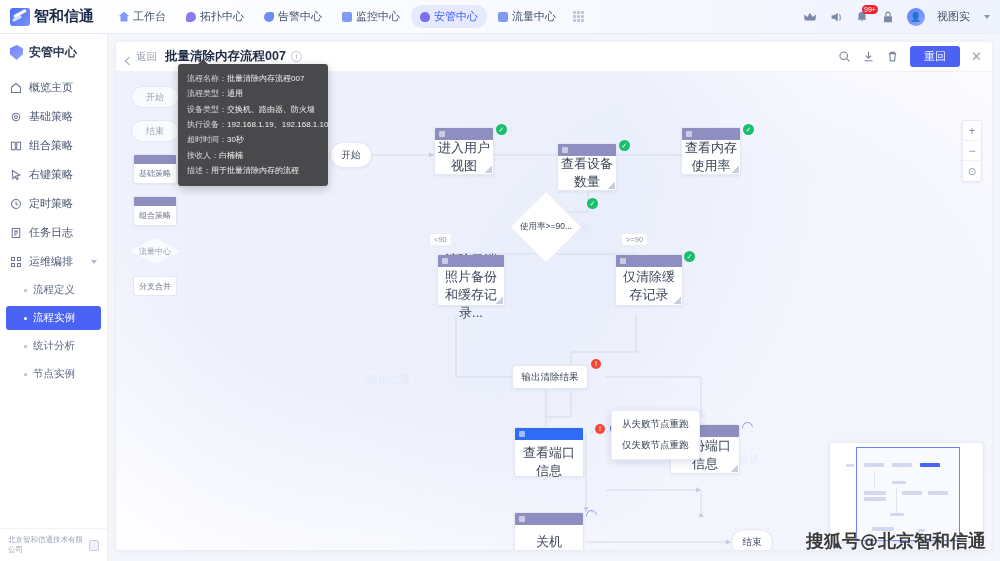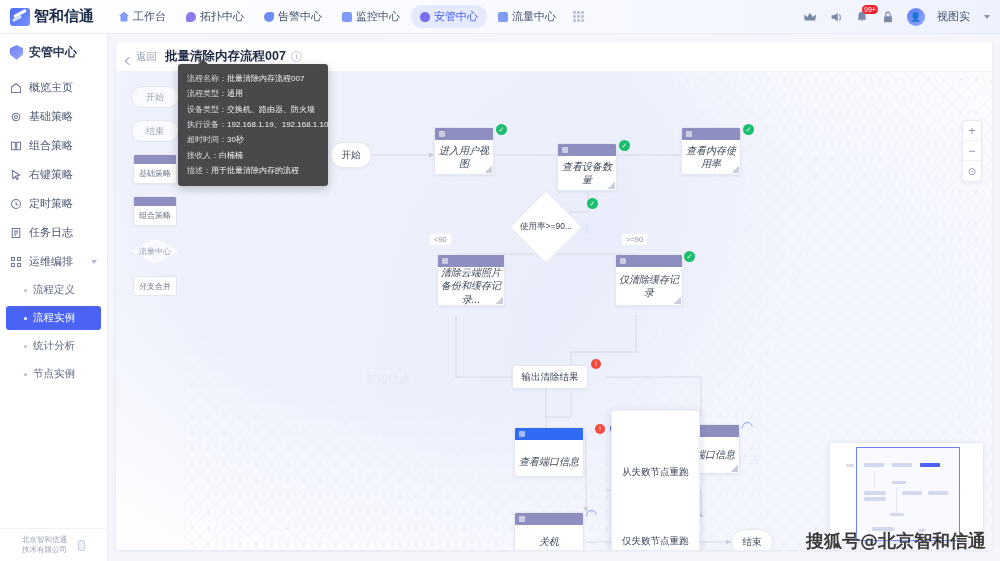--- a/index.html
+++ b/index.html
@@ -100,21 +100,21 @@
   }
   .sb-sub .dot{width:3px;height:3px;border-radius:50%;background:#b6bfd2;}
   .sb-sub.active{ background:#4a63f5; color:#fff; }
   .sb-sub.active .dot{background:#fff;}
   .sb-arrow{
     margin-left:auto; width:0;height:0;
     border-left:3px solid transparent;border-right:3px solid transparent;border-top:4px solid #b3bbcd;
   }
   .sb-footer{
     margin-top:auto; display:flex; align-items:center; gap:5px;
-    padding:6px 22px; font-size:7.5px; color:#9aa3b5; border-top:1px solid #f0f2f7;
+    padding:6px 8px; font-size:7.5px; color:#9aa3b5; border-top:1px solid #f0f2f7;
   }
   .sb-footer .sq{
     width:11px;height:11px;border:1px solid #c9d0df;border-radius:2px;margin-left:auto;
     background:#eef1f7;
   }
 
   
   #content{
     position:absolute; left:116px; top:42px; width:876px; height:508px;
     background:#fff; border-radius:4px; box-shadow:0 1px 4px rgba(30,50,110,.08);
@@ -200,21 +200,21 @@
     box-shadow:0 1px 3px rgba(40,60,120,.07); cursor:pointer;
   }
   .node .bar{
     height:12px;background:#8e8fc0;border-radius:1px 1px 0 0;position:relative;
     display:flex;align-items:center;padding-left:4px;
   }
   .node .bar .gico{width:6px;height:6px;border-radius:1px;background:rgba(255,255,255,.55);}
   .node.active .bar{background:#2f6bf5;}
   .node .body{
     display:flex;align-items:center;justify-content:center;text-align:center;
-    font-size:10px;color:#3c4657;line-height:1.35;padding:4px 3px;font-style:italic;
+    font-size:13px;color:#3c4657;line-height:1.35;padding:4px 3px;
   }
   .node .resize{
     position:absolute;right:1px;bottom:1px;width:7px;height:7px;
     background:linear-gradient(135deg,transparent 48%, #c9cede 50%, #c9cede 100%);
   }
   .term{
     position:absolute;background:#fff;border:1px solid #e6e8f0;border-radius:13px;
     display:flex;align-items:center;justify-content:center;font-size:9.5px;color:#3c4657;
     box-shadow:0 1px 3px rgba(40,60,120,.06); cursor:pointer;
   }
@@ -247,21 +247,21 @@
   .edge-lbl{
     position:absolute;background:#fff;border:1px solid #edeff5;border-radius:2px;
     font-size:7.5px;color:#8b94a8;padding:1px 4px;
   }
   
   #ctxmenu{
     position:absolute;background:#fff;border:1px solid #eceef4;border-radius:3px;
     box-shadow:0 2px 8px rgba(30,50,110,.16); padding:3px 0; z-index:22;
   }
   #ctxmenu div{
-    font-size:9.5px;color:#3c4657;padding:4px 10px;white-space:nowrap;cursor:pointer;margin-top:48px;
+    font-size:9.5px;color:#3c4657;padding:4px 10px;white-space:nowrap;cursor:pointer;
   }
 
   
   #minimap{
     position:absolute;right:8px;bottom:8px;width:155px;height:100px;
     background:#fff;border:1px solid #e8eaf1;border-radius:3px;
     box-shadow:0 1px 4px rgba(40,60,120,.1);
   }
   #mmview{
     position:absolute;left:26px;top:4px;width:104px;height:94px;
@@ -470,20 +470,40 @@
 <div id="content">
 
   <div id="cardhead">
     <div class="back-wrap">
       <span class="chev-l"></span>
       <span>返回</span>
     </div>
     <div id="flowtitle">批量清除内存流程007</div>
     <div class="info-dot">i</div>
 
+    <div id="headtools">
+      <span class="t-ic">
+        <svg viewBox="0 0 16 16">
+            <circle cx="7" cy="7" r="4.6"></circle>
+            <path d="M10.4 10.4L14 14"></path>
+          </svg>
+      </span>
+      <span class="t-ic">
+        <svg viewBox="0 0 16 16">
+            <path d="M8 2v8M4.8 7L8 10.2 11.2 7M3 13.2h10"></path>
+          </svg>
+      </span>
+      <span class="t-ic">
+        <svg viewBox="0 0 16 16">
+            <path d="M3.4 4.4h9.2M5.6 4.4V3h4.8v1.4M4.6 4.4l.7 9h5.4l.7-9"></path>
+          </svg>
+      </span>
+      <button class="btn-primary">重回</button>
+      <span class="close-x">✕</span>
+    </div>
   </div>
 
   <div id="canvas">
     <div id="dots"></div>
 
     <span class="bg-wm" style="left:150px;top:40px;">智和信通</span>
     <span class="bg-wm" style="left:430px;top:150px;">智和信通</span>
     <span class="bg-wm" style="left:250px;top:300px;">智和信通</span>
     <span class="bg-wm" style="left:600px;top:380px;">智和信通</span>
 

